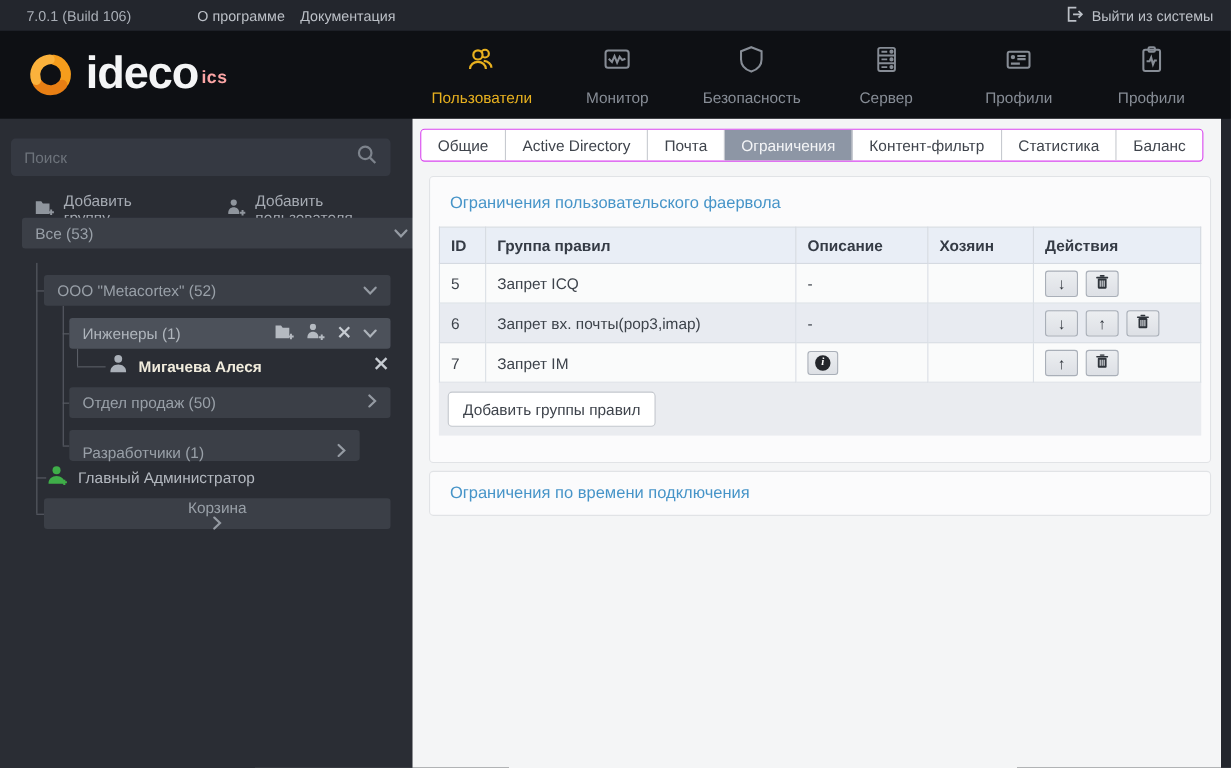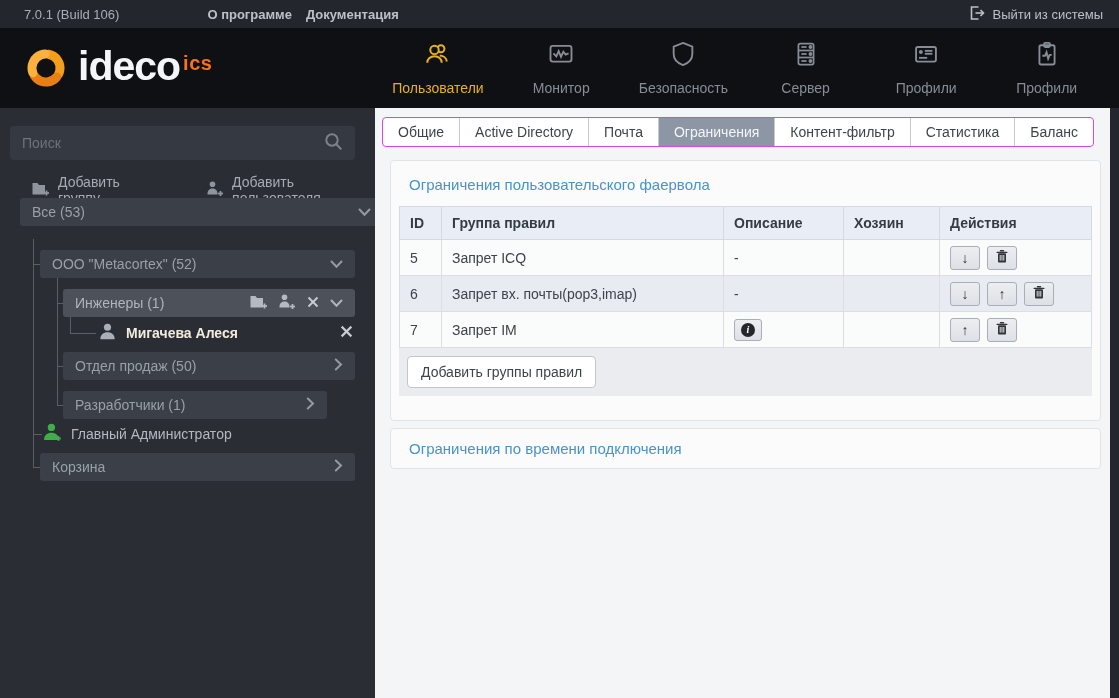--- a/index.html
+++ b/index.html
@@ -3,31 +3,31 @@
 <meta charset="utf-8">
 <style>
   * { margin:0; padding:0; box-sizing:border-box; }
   html,body { width:1119px; height:698px; overflow:hidden; }
   body { font-family:"Liberation Sans","DejaVu Sans",sans-serif; background:#23262d; }
   .app { width:1119px; height:698px; display:flex; flex-direction:column; }
 
   
   .topbar { height:28px; background:#23262d; display:flex; align-items:center; font-size:13px; color:#a9aeb6; flex:none; }
   .topbar .version { margin-left:24px; }
-  .topbar .toplinks { margin-left:88px; display:flex; gap:14px;font-weight:bold; }
+  .topbar .toplinks { margin-left:60px; display:flex; gap:14px; }
   .topbar .toplinks span { color:#bcc0c7; cursor:pointer; }
   .topbar .spacer { flex:1; }
   .topbar .logout { display:flex; align-items:center; gap:7px; margin-right:16px; color:#bcc0c7; cursor:pointer; }
 
   
   .header { height:80px; background:#0e1014; position:relative; flex:none; }
   .logo { position:absolute; left:24px; top:16px; display:flex; align-items:flex-start; cursor:default; }
   .logo-swirl { margin-top:2px; margin-right:10px; }
   .logo-text { font-size:41px; font-weight:bold; color:#f4f5f6; letter-spacing:-1px; line-height:44px; }
-  .logo-sup { font-size:20px; font-weight:bold; color:#f97316; margin-left:3px; margin-top:8px; letter-spacing:0.5px; }
+  .logo-sup { font-size:16px; font-weight:bold; color:#fca5a5; margin-left:3px; margin-top:18px; letter-spacing:0.5px; }
   .mainnav { position:absolute; left:375px; right:12px; top:0; bottom:0; display:flex; justify-content:space-around; align-items:center; }
   .nav-item { display:flex; flex-direction:column; align-items:center; gap:8px; cursor:pointer; min-width:86px; }
   .nav-item .nav-label { font-size:14px; color:#878d96; }
   .nav-item.active .nav-label { color:#e8b11f; }
 
   
   .workspace { flex:1; display:flex; min-height:0; }
   .sidebar { width:375px; flex:none; background:#2a2d34; position:relative; }
   .content { flex:1; background:#f4f5f6; position:relative; }
   .right-strip { width:9px; flex:none; background:#23262d; }
@@ -278,39 +278,39 @@
       </div>
 
       <div class="tbar" style="left:63px; top:244px; width:292px;">
         <span>Отдел продаж (50)</span>
         <span class="flex1"></span>
         <span><svg width="9" height="13" viewBox="0 0 9 13" fill="none">
               <polyline points="1.8,1.5 7,6.5 1.8,11.5" stroke="#959ba3" stroke-width="2" stroke-linecap="round"></polyline>
             </svg></span>
       </div>
 
-      <div class="tbar" style="left:63px; top:283px; width:264px;">
+      <div class="tbar" style="left:63px; top:283px; width:264px;align-items:flex-end;">
         <span>Разработчики (1)</span>
         <span class="flex1"></span>
         <span><svg width="9" height="13" viewBox="0 0 9 13" fill="none">
               <polyline points="1.8,1.5 7,6.5 1.8,11.5" stroke="#959ba3" stroke-width="2" stroke-linecap="round"></polyline>
             </svg></span>
       </div>
 
       <div class="tree-leaf" style="left:42px; top:313px; width:300px; height:26px;">
         <span><svg width="20" height="20" viewBox="0 0 17 17">
               <circle cx="8" cy="4.6" r="3.1" fill="#3fae49"></circle>
               <path d="M1.8 14.6c0-3.3 2.7-5.5 6.2-5.5s6.2 2.2 6.2 5.5v.6H1.8z" fill="#3fae49"></path>
               <line x1="14" y1="12" x2="14" y2="16" stroke="#3fae49" stroke-width="1.6"></line>
               <line x1="12" y1="14" x2="16" y2="14" stroke="#3fae49" stroke-width="1.6"></line>
             </svg></span>
         <span class="leaf-admin-name">Главный Администратор</span>
       </div>
 
-      <div class="tbar" style="left:40px; top:345px; width:315px;">
+      <div class="tbar" style="left:40px; top:345px; width:315px;flex-direction:column;">
         <span>Корзина</span>
         <span class="flex1"></span>
         <span><svg width="9" height="13" viewBox="0 0 9 13" fill="none">
               <polyline points="1.8,1.5 7,6.5 1.8,11.5" stroke="#959ba3" stroke-width="2" stroke-linecap="round"></polyline>
             </svg></span>
       </div>
     </aside>
 
     <main class="content">
 

